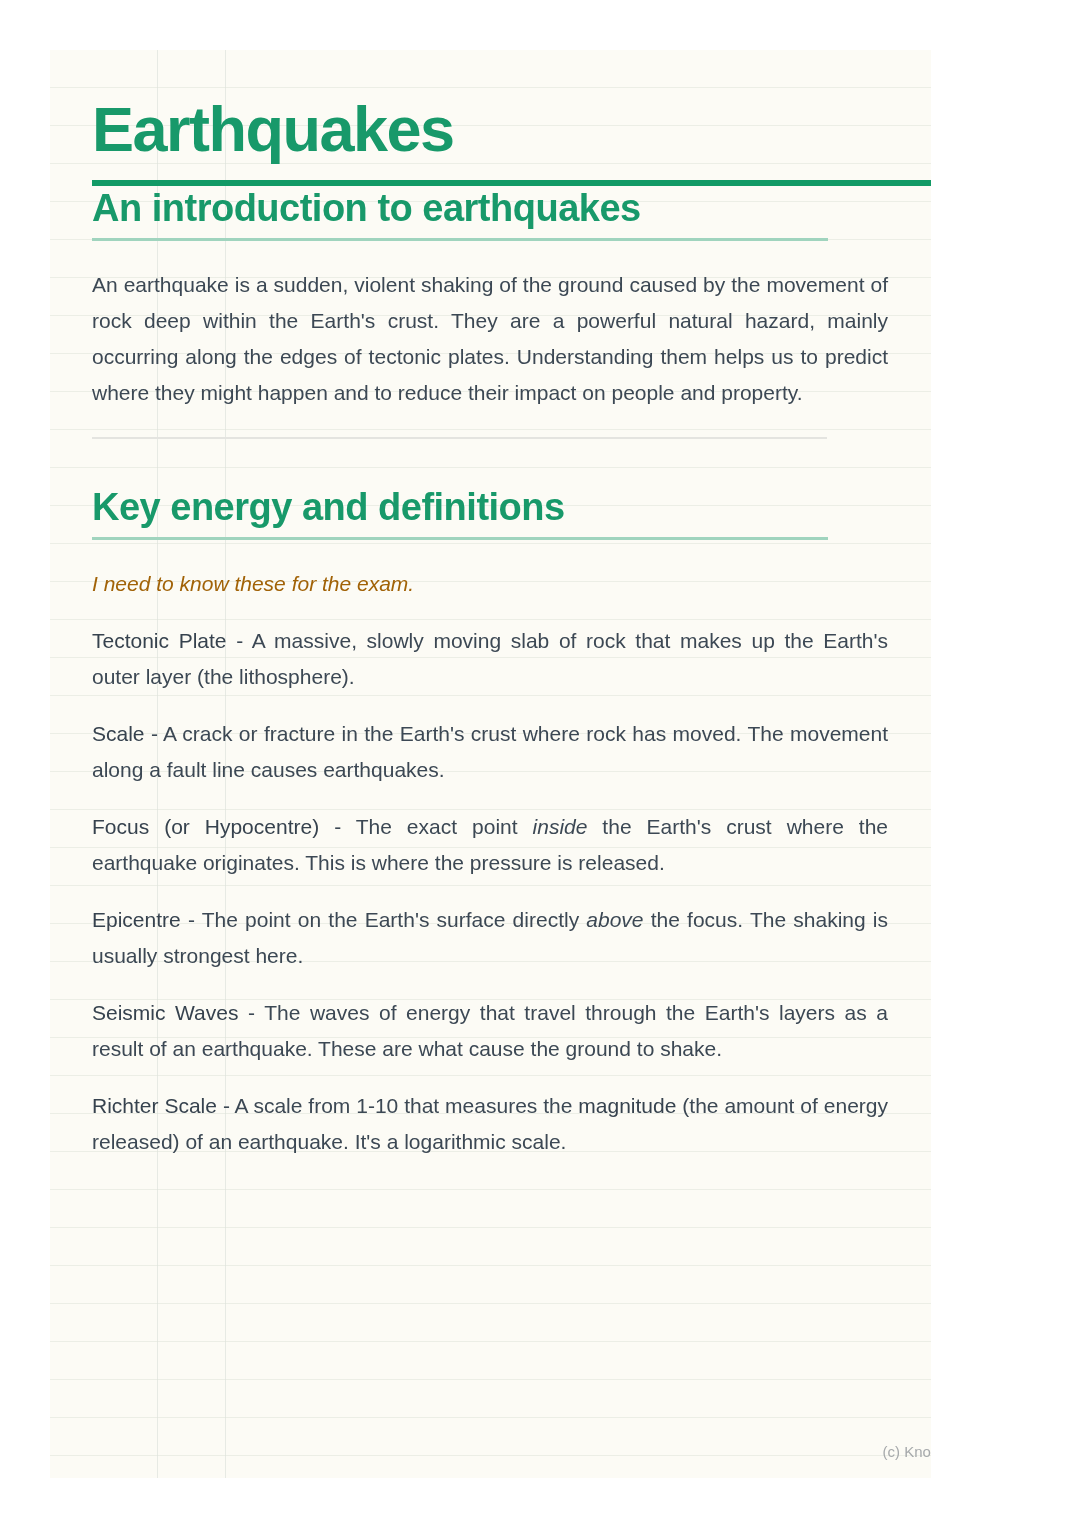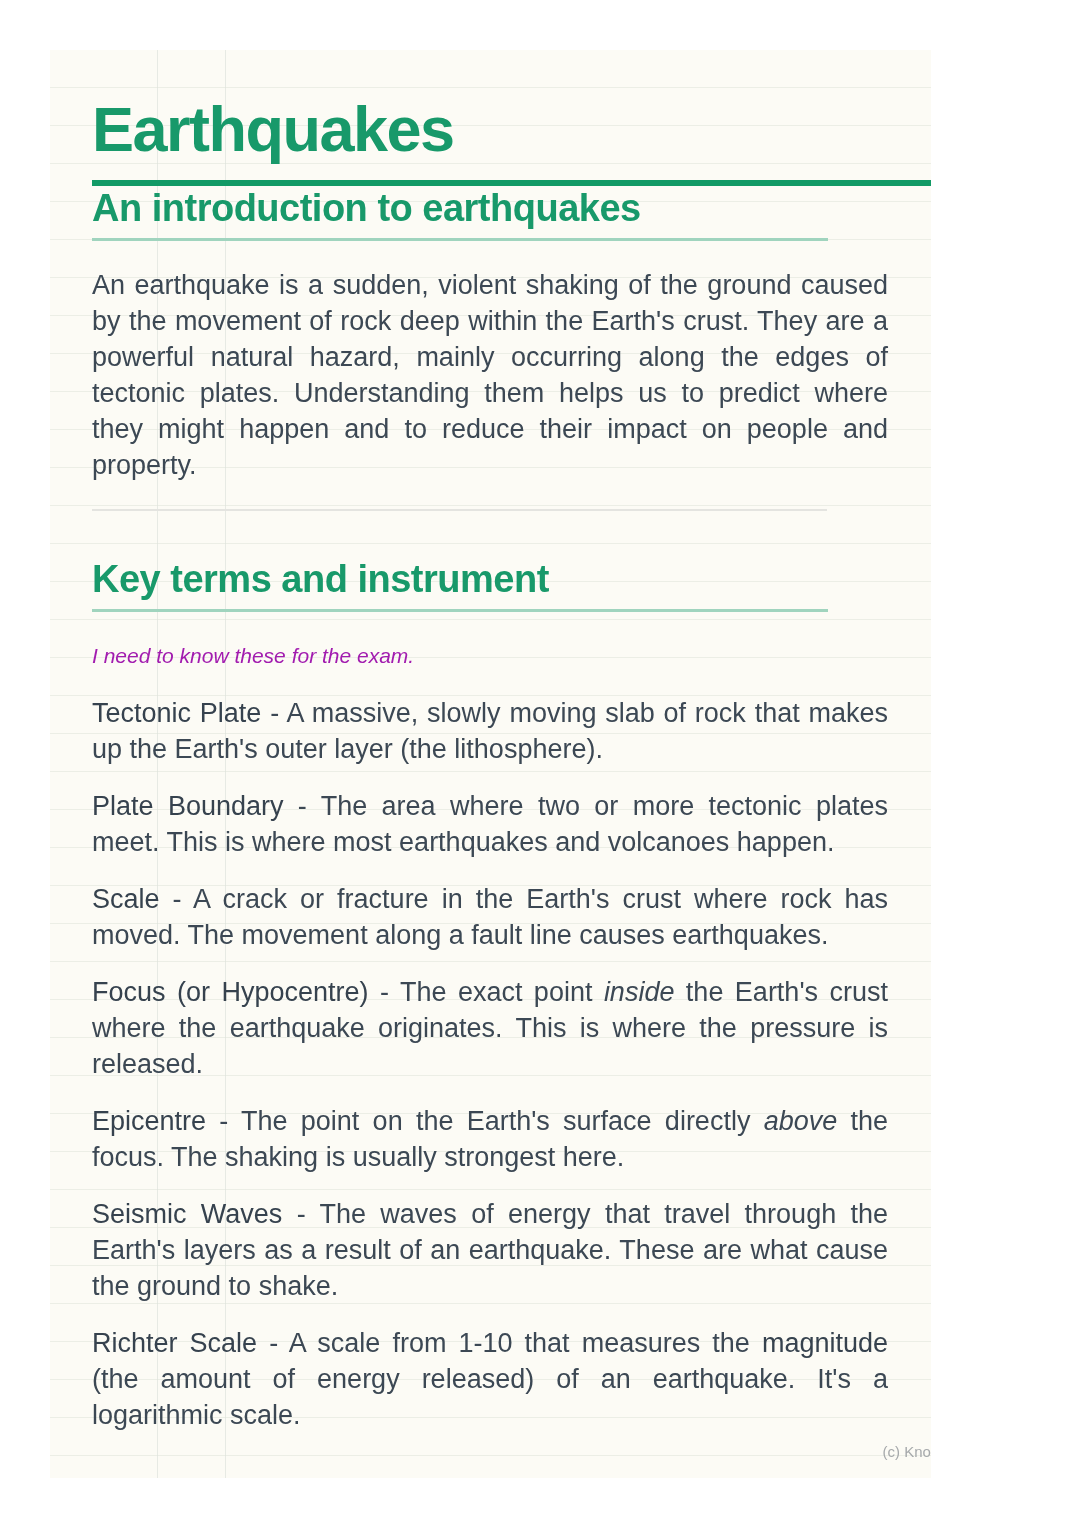--- a/index.html
+++ b/index.html
@@ -76,39 +76,39 @@
   .h2-first { }
   .h2-second { margin-top: 46px; }
   .heading-underline {
     margin-top: 8px;
     width: 736px;
     height: 3px;
     background: #A0D4BE;
   }
   p.body-text {
     width: 796px;
-    font-size: 27px;
+    font-size: 21px;
     line-height: 36px;
     color: #3C4854;
     text-align: justify;
   }
   p.intro-paragraph { margin-top: 26px; }
   .section-divider {
     margin-top: 26px;
     width: 735px;
     height: 2px;
     background: #E4E4E0;
   }
   p.note-line {
     margin-top: 26px;
     width: 796px;
     font-size: 21px;
     line-height: 36px;
     font-style: italic;
-    color: #a21caf;
+    color: #a16207;
     text-align: left;
   }
   .terms { margin-top: 21px; }
   .terms p.term {
     margin-bottom: 21px;
   }
   .terms b, p.body-text b { font-weight: 400; color: #36424E; }
   .footer-credit {
     position: absolute;
     right: 22px;
@@ -129,28 +129,27 @@
       <h1 class="doc-title">Earthquakes</h1>
       <div class="title-rule"></div>
 
       <h2 class="section-heading h2-first">An introduction to earthquakes</h2>
       <div class="heading-underline"></div>
 
       <p class="body-text intro-paragraph">An earthquake is a sudden, violent shaking of the ground caused by the movement of rock deep within the Earth's crust. They are a powerful natural hazard, mainly occurring along the edges of tectonic plates. Understanding them helps us to predict where they might happen and to reduce their impact on people and property.</p>
 
       <div class="section-divider"></div>
 
-      <h2 class="section-heading h2-second">Key terms and instrument</h2>
+      <h2 class="section-heading h2-second">Key energy and definitions</h2>
       <div class="heading-underline"></div>
 
       <p class="note-line">I need to know these for the exam.</p>
 
       <div class="terms" id="terms">
           <p class="body-text term"><b>Tectonic Plate</b><span> - A massive, slowly moving slab of rock that makes up the Earth's outer layer (the lithosphere).</span></p>
-          <p class="body-text term"><b>Plate Boundary</b><span> - The area where two or more tectonic plates meet. This is where most earthquakes and volcanoes happen.</span></p>
           <p class="body-text term"><b>Scale</b><span> - A crack or fracture in the Earth's crust where rock has moved. The movement along a fault line causes earthquakes.</span></p>
           <p class="body-text term"><b>Focus (or Hypocentre)</b><span> - The exact point </span><i>inside</i><span> the Earth's crust where the earthquake originates. This is where the pressure is released.</span></p>
           <p class="body-text term"><b>Epicentre</b><span> - The point on the Earth's surface directly </span><i>above</i><span> the focus. The shaking is usually strongest here.</span></p>
           <p class="body-text term"><b>Seismic Waves</b><span> - The waves of energy that travel through the Earth's layers as a result of an earthquake. These are what cause the ground to shake.</span></p>
           <p class="body-text term"><b>Richter Scale</b><span> - A scale from 1-10 that measures the </span><b>magnitude</b><span> (the amount of energy released) of an earthquake. It's a logarithmic scale.</span></p>
         </div>
     </div>
 
     <div class="footer-credit">(c) Knowunity 2025</div>
   </div>

